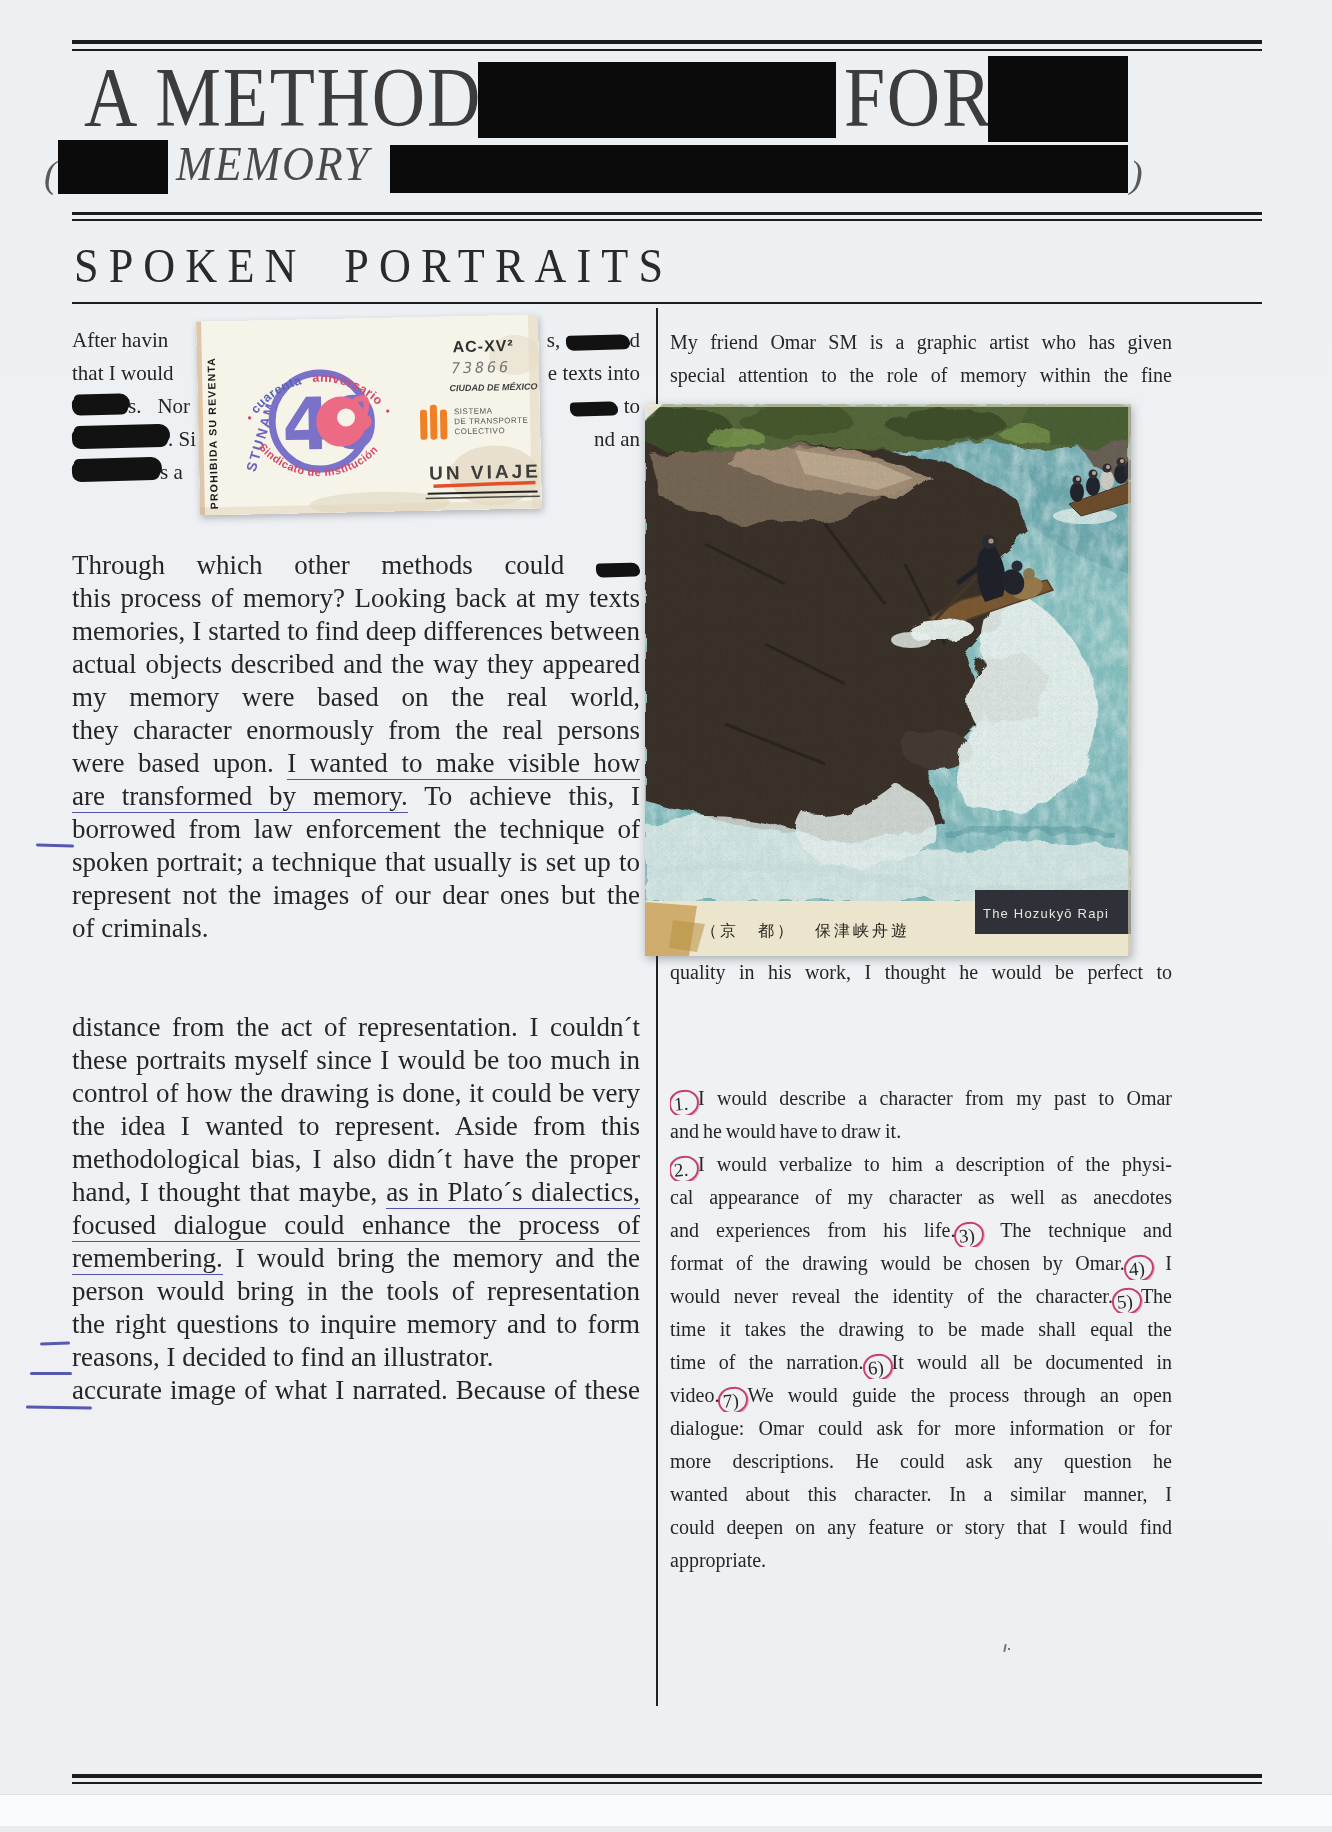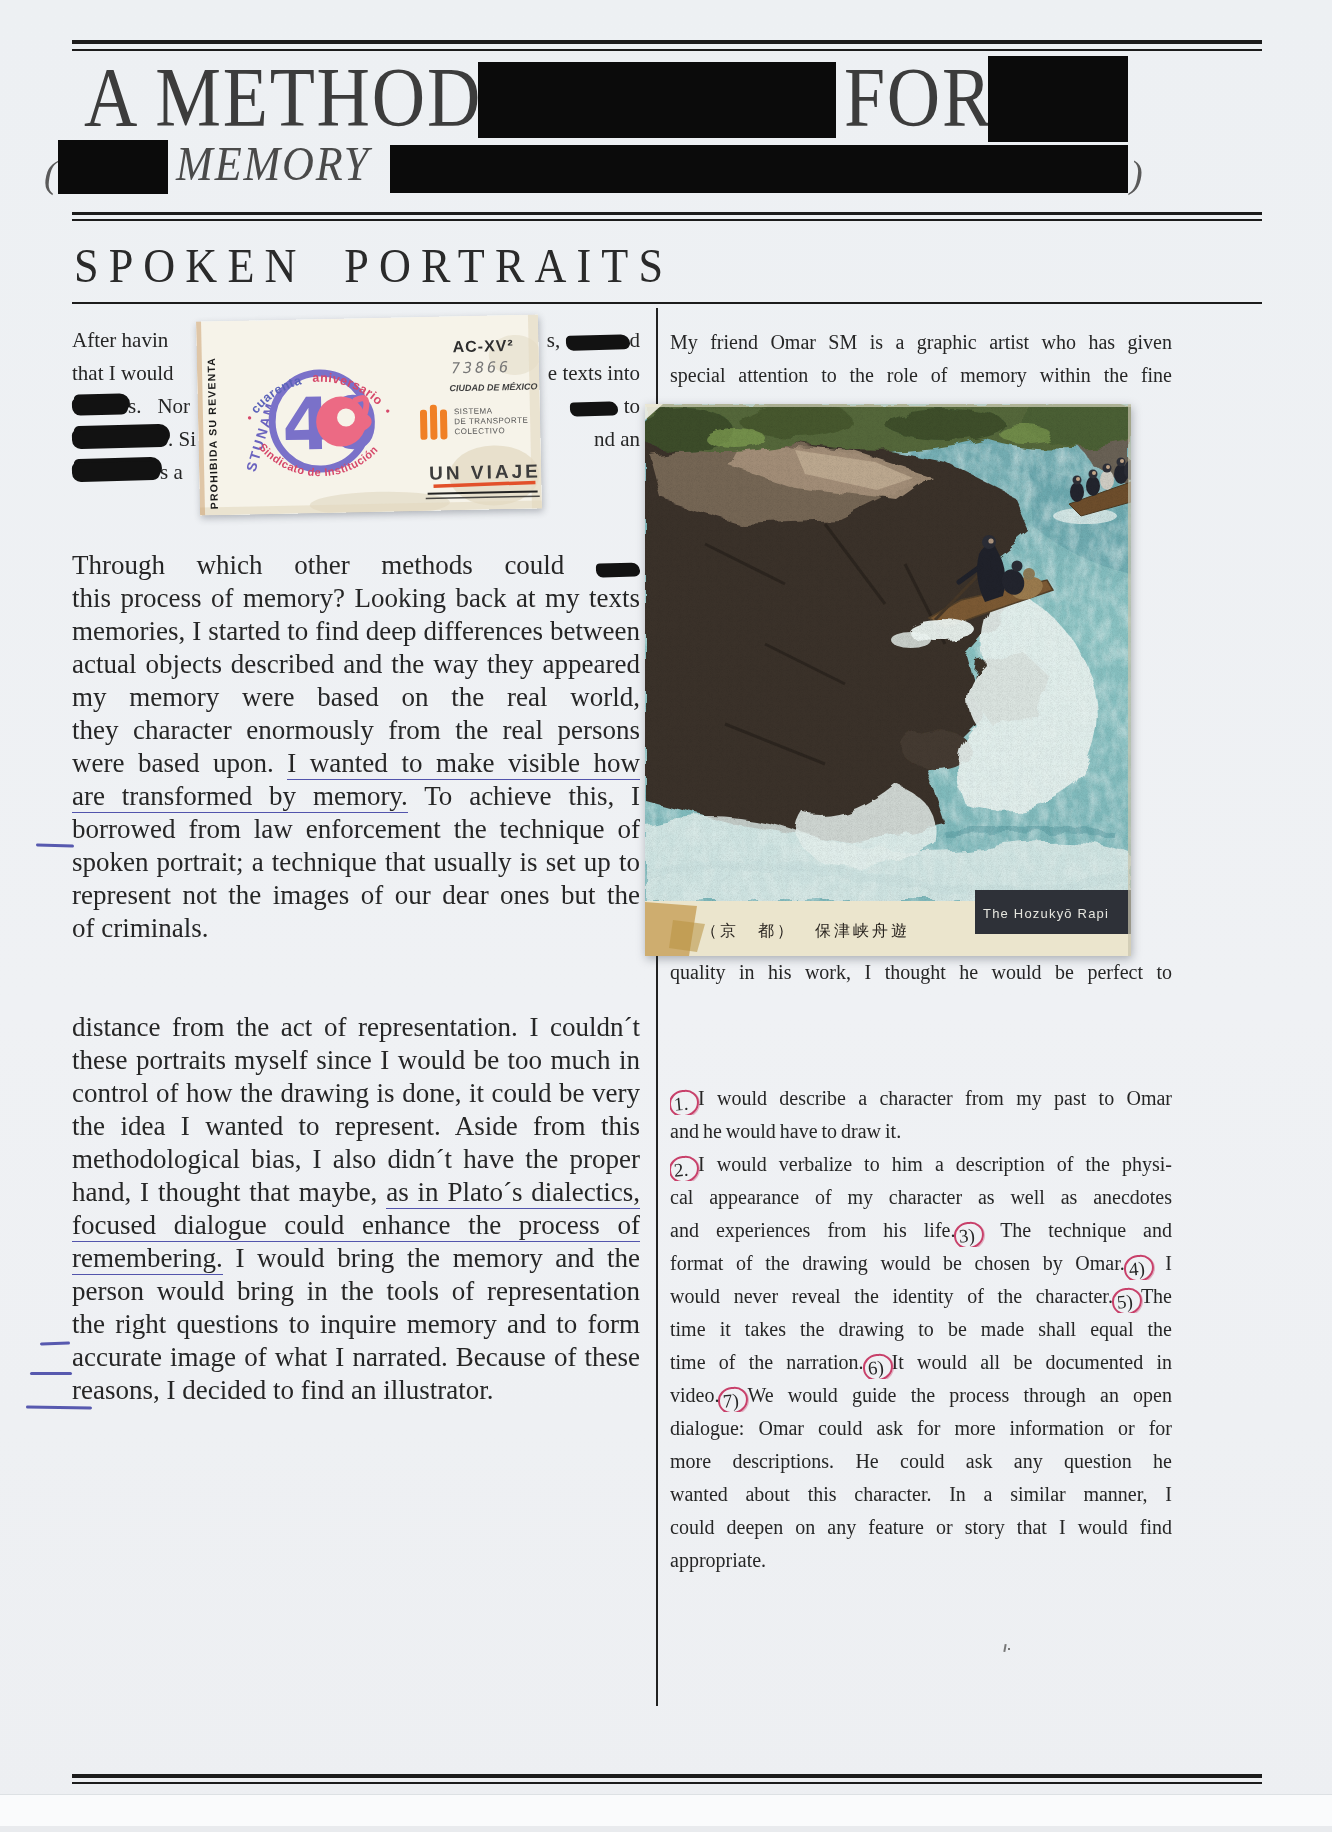--- a/index.html
+++ b/index.html
@@ -141,22 +141,22 @@
       <span>hand, I thought that maybe, </span><span class="u">as in Plato´s dialectics, a</span>
     </div>
     <div class="ln">
       <span class="u">focused dialogue could enhance the process of</span>
     </div>
     <div class="ln">
       <span class="u">remembering.</span><span> I would bring the memory and the other</span>
     </div>
     <div class="ln">person would bring in the tools of representation and</div>
     <div class="ln">the right questions to inquire memory and to form an</div>
+    <div class="ln end">reasons, I decided to find an illustrator.</div>
     <div class="ln">accurate image of what I narrated. Because of these</div>
-    <div class="ln end">reasons, I decided to find an illustrator.</div>
   </div>
 
   <div class="mline" style="left:36px;top:844px;width:38px;height:3px;transform:rotate(2deg)"></div>
   <div class="mline" style="left:40px;top:1342px;width:30px;height:3px;transform:rotate(-2deg)"></div>
   <div class="mline" style="left:30px;top:1372px;width:42px;height:3px"></div>
   <div class="mline" style="left:26px;top:1406px;width:66px;height:3px;transform:rotate(1deg)"></div>
 
   <div class="colR" style="top:326px">
     <div class="ln">My friend Omar SM is a graphic artist who has given</div>
     <div class="ln">special attention to the role of memory within the fine</div>

